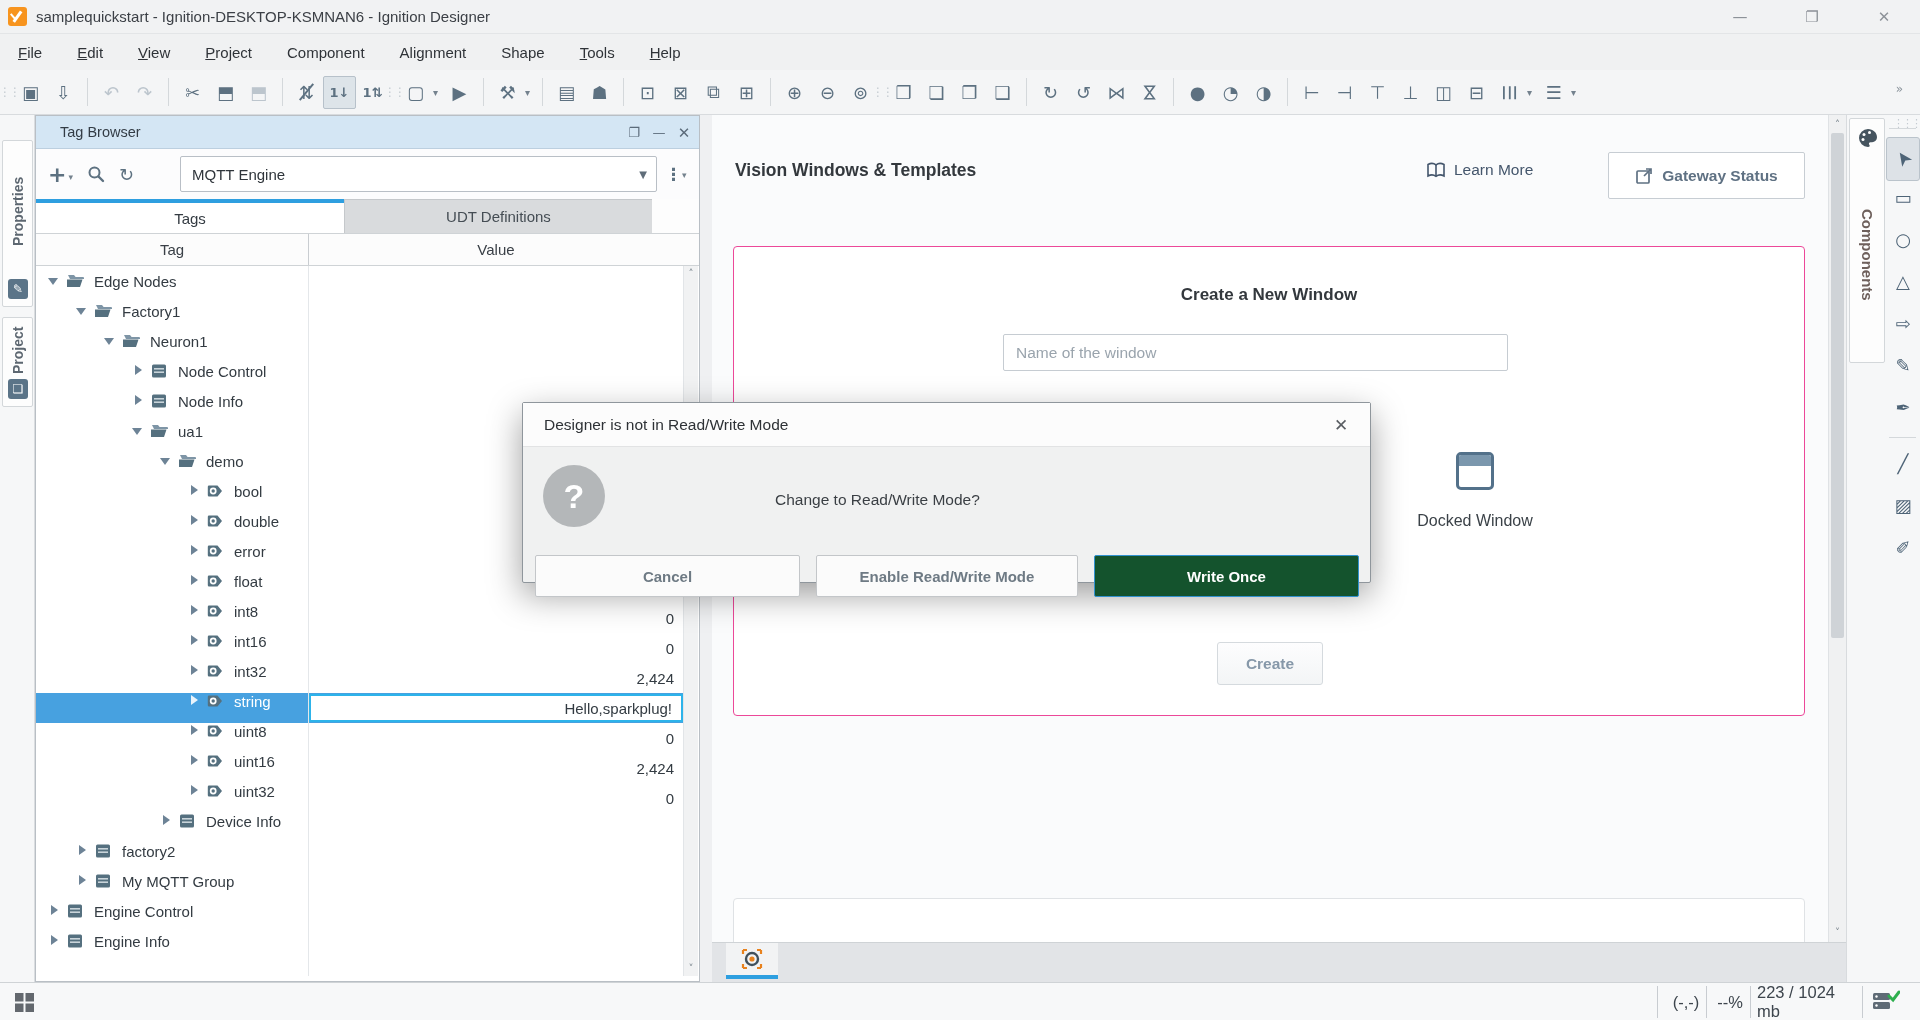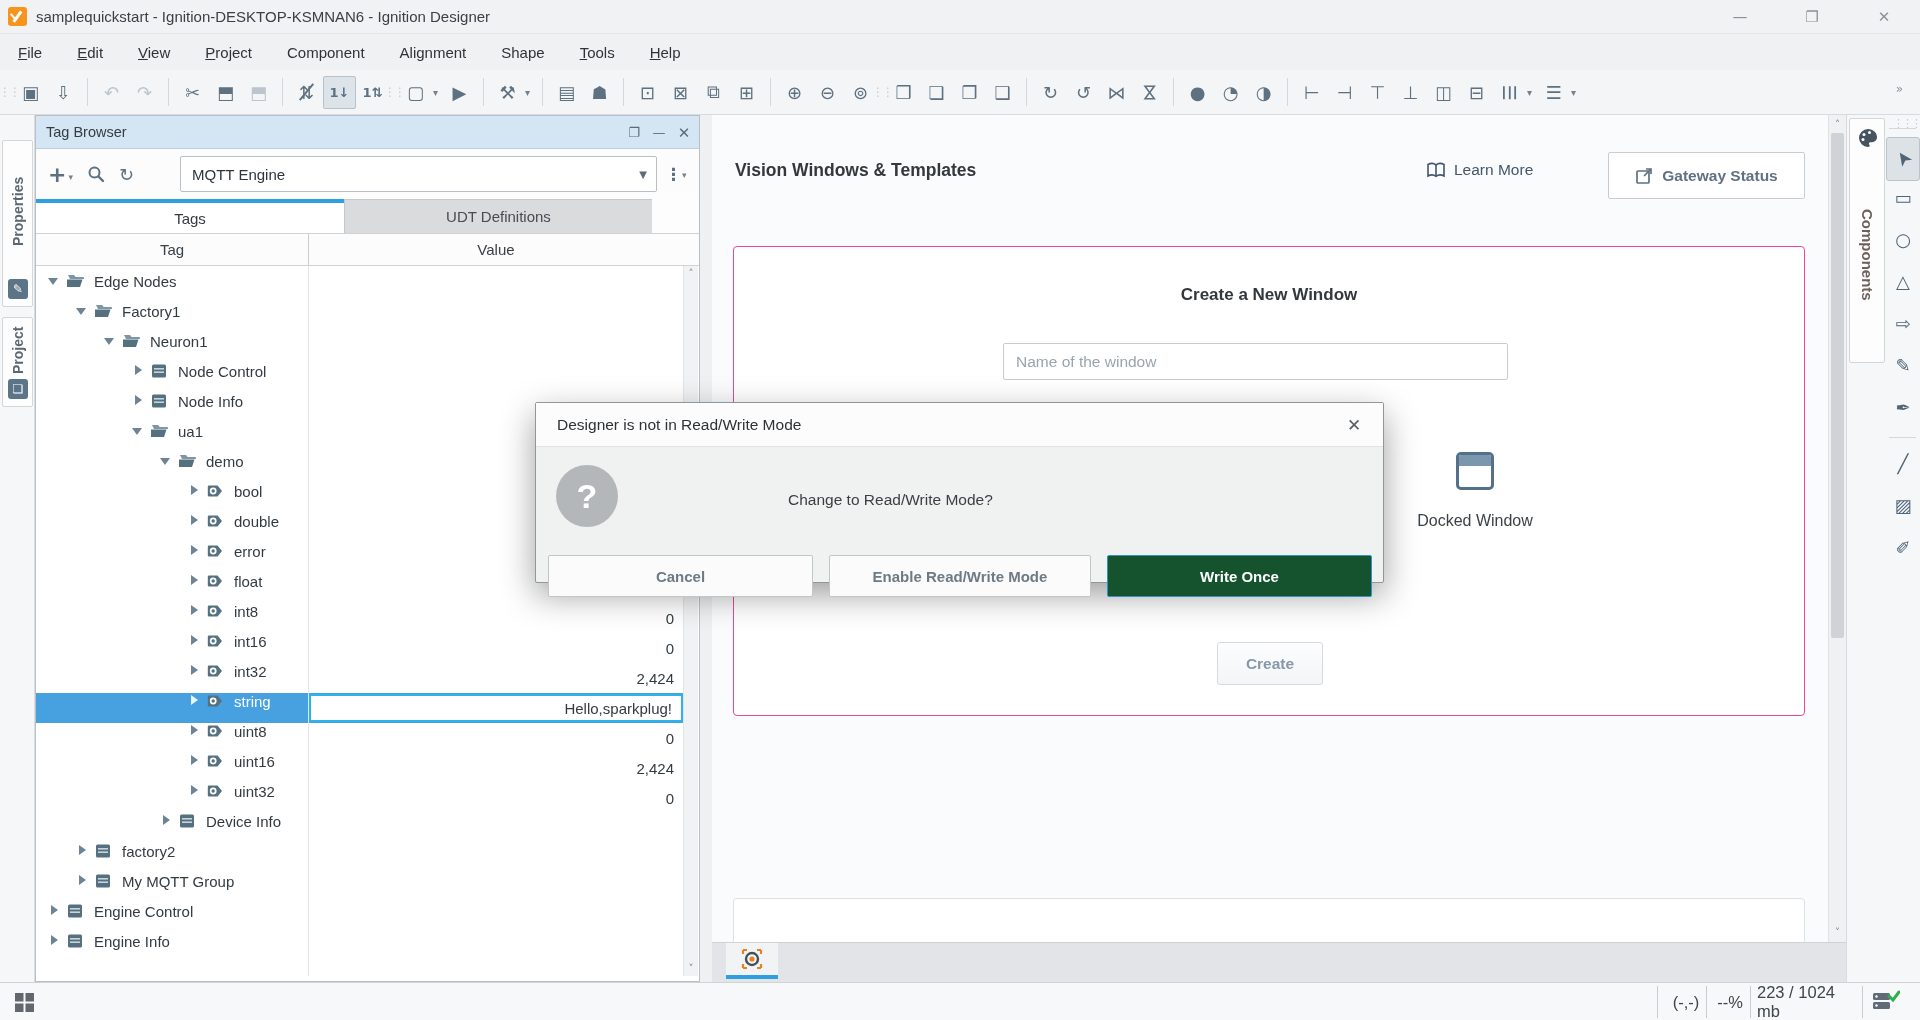--- a/index.html
+++ b/index.html
@@ -41,21 +41,21 @@
 
   
   #left-rail { position:absolute; left:0; top:0; width:35px; height:867px; background:#f6f7f8; border-right:1px solid #dadde0; }
   .vtab-left { position:absolute; left:2px; width:31px; background:#fdfdfd; border:1px solid #d3d7da; border-radius:2px; }
   .vtab-left .vtext { position:absolute; left:0; right:0; top:10px; bottom:34px; display:flex; align-items:center; justify-content:center; writing-mode:vertical-rl; transform:rotate(180deg); font-size:14px; font-weight:700; color:#5d6771; }
   .vtab-left .vicon { position:absolute; left:5px; bottom:7px; width:20px; height:20px; background:#5b7488; border-radius:3px; color:#fff; font-size:12px; display:flex; align-items:center; justify-content:center; }
 
   
   #tagbrowser { position:absolute; left:35px; top:0; width:665px; height:867px; background:#fff; border:1px solid #b9bfc5; }
   #tb-header { position:absolute; left:0; top:0; right:0; height:33px; background:#d4e6f4; border-bottom:1px solid #bccfdf; display:flex; align-items:center; }
-  #tb-title { font-size:14.5px; color:#333c45; padding-left:10px; }
+  #tb-title { font-size:14.5px; color:#333c45; padding-left:24px; }
   .tb-winbtn { position:absolute; top:0; width:26px; height:33px; display:flex; align-items:center; justify-content:center; color:#5b6b7a; font-size:13px; }
   #tb-toolbar { position:absolute; left:0; top:33px; right:0; height:50px; background:#fcfcfd; display:flex; align-items:center; }
   .tb-tool { color:#5d7181; font-size:19px; display:flex; align-items:center; justify-content:center; }
   #tb-add { font-size:22px; font-weight:700; margin-left:12px; }
   .tb-caret { font-size:9px; color:#74828e; margin:6px 0 0 2px; }
   #tb-search { margin-left:14px; }
   #tb-refresh { margin-left:14px; font-size:18px; }
   #tb-provider { position:absolute; left:144px; top:7px; width:477px; height:36px; background:#fff; border:1px solid #b9bfc6; border-radius:2px; display:flex; align-items:center; }
   #tb-provider .ptext { font-size:15px; color:#2f353b; padding-left:11px; }
   #tb-provider .pcaret { position:absolute; right:9px; font-size:10px; color:#5f6d79; }
@@ -99,21 +99,21 @@
 
   
   #workspace { position:absolute; left:712px; top:0; width:1134px; height:867px; background:#fafbfc; }
   #ws-heading { position:absolute; left:23px; top:45px; font-size:17.5px; font-weight:700; color:#33383d; }
   #learn-more { position:absolute; left:714px; top:46px; display:flex; align-items:flex-end; font-size:15.5px; color:#44566c; }
   #learn-more svg { margin-right:8px; }
   #gateway-btn { position:absolute; left:896px; top:37px; width:197px; height:47px; background:#fff; border:1px solid #c7cdd3; border-radius:2px; display:flex; align-items:center; justify-content:center; font-size:15.5px; font-weight:600; color:#5f7183; }
   #gateway-btn svg { margin-right:9px; }
   #ws-card { position:absolute; left:21px; top:131px; width:1072px; height:470px; background:#fff; border:1px solid #ec4899; border-radius:4px; }
   #card-title { position:absolute; left:0; right:0; top:38px; text-align:center; font-size:17px; font-weight:700; color:#33383d; }
-  #win-name-input { position:absolute; left:269px; top:96px; width:505px; height:37px; border:1px solid #c6ccd2; border-radius:2px; font-size:15.5px; color:#333; padding:0 12px; font-family:"Liberation Sans",sans-serif; outline:none; }
+  #win-name-input { position:absolute; left:269px; top:87px; width:505px; height:37px; border:1px solid #c6ccd2; border-radius:2px; font-size:15.5px; color:#333; padding:0 12px; font-family:"Liberation Sans",sans-serif; outline:none; }
   #win-name-input::placeholder { color:#9aa4ad; }
   #docked-option { position:absolute; left:659px; top:205px; width:164px; text-align:center; }
   #docked-icon { margin:0 auto; width:38px; height:38px; border:3px solid #53718a; border-radius:5px; background:#fff; overflow:hidden; }
   #docked-icon .bar { width:100%; height:11px; background:#7b97ad; }
   #docked-label { margin-top:22px; font-size:16px; color:#3b4248; }
   #create-btn { position:absolute; left:483px; top:395px; width:106px; height:43px; background:linear-gradient(#fdfdfe,#f3f5f6); border:1px solid #d5dade; border-radius:3px; font-size:15.5px; font-weight:600; color:#8698a9; display:flex; align-items:center; justify-content:center; }
   #ws-card2 { position:absolute; left:21px; top:783px; width:1072px; height:60px; background:#fff; border:1px solid #dfe2e5; border-radius:4px 4px 0 0; }
   
   #ws-scroll { position:absolute; left:1116px; top:0; width:18px; height:827px; background:#f0f1f2; border-left:1px solid #dfe2e5; }
   #ws-scroll .sarr { position:absolute; left:0; right:0; height:17px; display:flex; align-items:center; justify-content:center; color:#7d8890; font-size:10px; }
@@ -137,21 +137,21 @@
   .rt-sep { position:absolute; left:4px; width:27px; height:1px; background:#d4d8db; }
 
   
   #statusbar { position:absolute; left:0; top:982px; width:1920px; height:38px; background:#f7f8f9; border-top:1px solid #cfd3d6; }
   #grid-icon { position:absolute; left:14px; top:9px; }
   .st-sep { position:absolute; top:3px; width:1px; height:32px; background:#c8ccd1; }
   .st-text { position:absolute; top:0; height:38px; display:flex; align-items:center; font-size:16.5px; color:#3d454d; }
   #st-mem-icon { position:absolute; left:1872px; top:6px; }
 
   
-  #dialog { position:absolute; left:535px; top:402px; width:849px; height:181px; background:#f0f1f1; border:1px solid #8f969c; border-radius:2px; box-shadow:0 12px 34px rgba(0,0,0,.38); z-index:100; }
+  #dialog { position:absolute; left:522px; top:402px; width:849px; height:181px; background:#f0f1f1; border:1px solid #8f969c; border-radius:2px; box-shadow:0 12px 34px rgba(0,0,0,.38); z-index:100; }
   #dlg-titlebar { position:absolute; left:0; top:0; right:0; height:44px; background:#fcfcfc; border-bottom:1px solid #e2e3e4; display:flex; align-items:center; }
   #dlg-title { font-size:15.5px; color:#2e3236; padding-left:21px; }
   #dlg-close { position:absolute; right:14px; top:0; width:30px; height:44px; display:flex; align-items:center; justify-content:center; color:#5a5e63; font-size:17px; }
   #dlg-qicon { position:absolute; left:20px; top:62px; width:62px; height:62px; border-radius:50%; background:#b4b7b9; display:flex; align-items:center; justify-content:center; color:#fff; font-size:34px; font-weight:700; }
   #dlg-msg { position:absolute; left:252px; top:88px; font-size:15.5px; color:#3a3f44; }
   #dlg-buttons { position:absolute; left:12px; right:11px; top:152px; height:42px; display:flex; justify-content:space-between; }
   .dlg-btn { width:265px; height:42px; display:flex; align-items:center; justify-content:center; background:#fbfbfb; border:1px solid #c3c6c9; border-radius:2px; font-size:15px; font-weight:700; color:#6e7a84; }
   .dlg-btn.mid { width:262px; }
   .dlg-btn.primary { background:#14532d; border-color:#3292cf; color:#fff; }
 </style>

